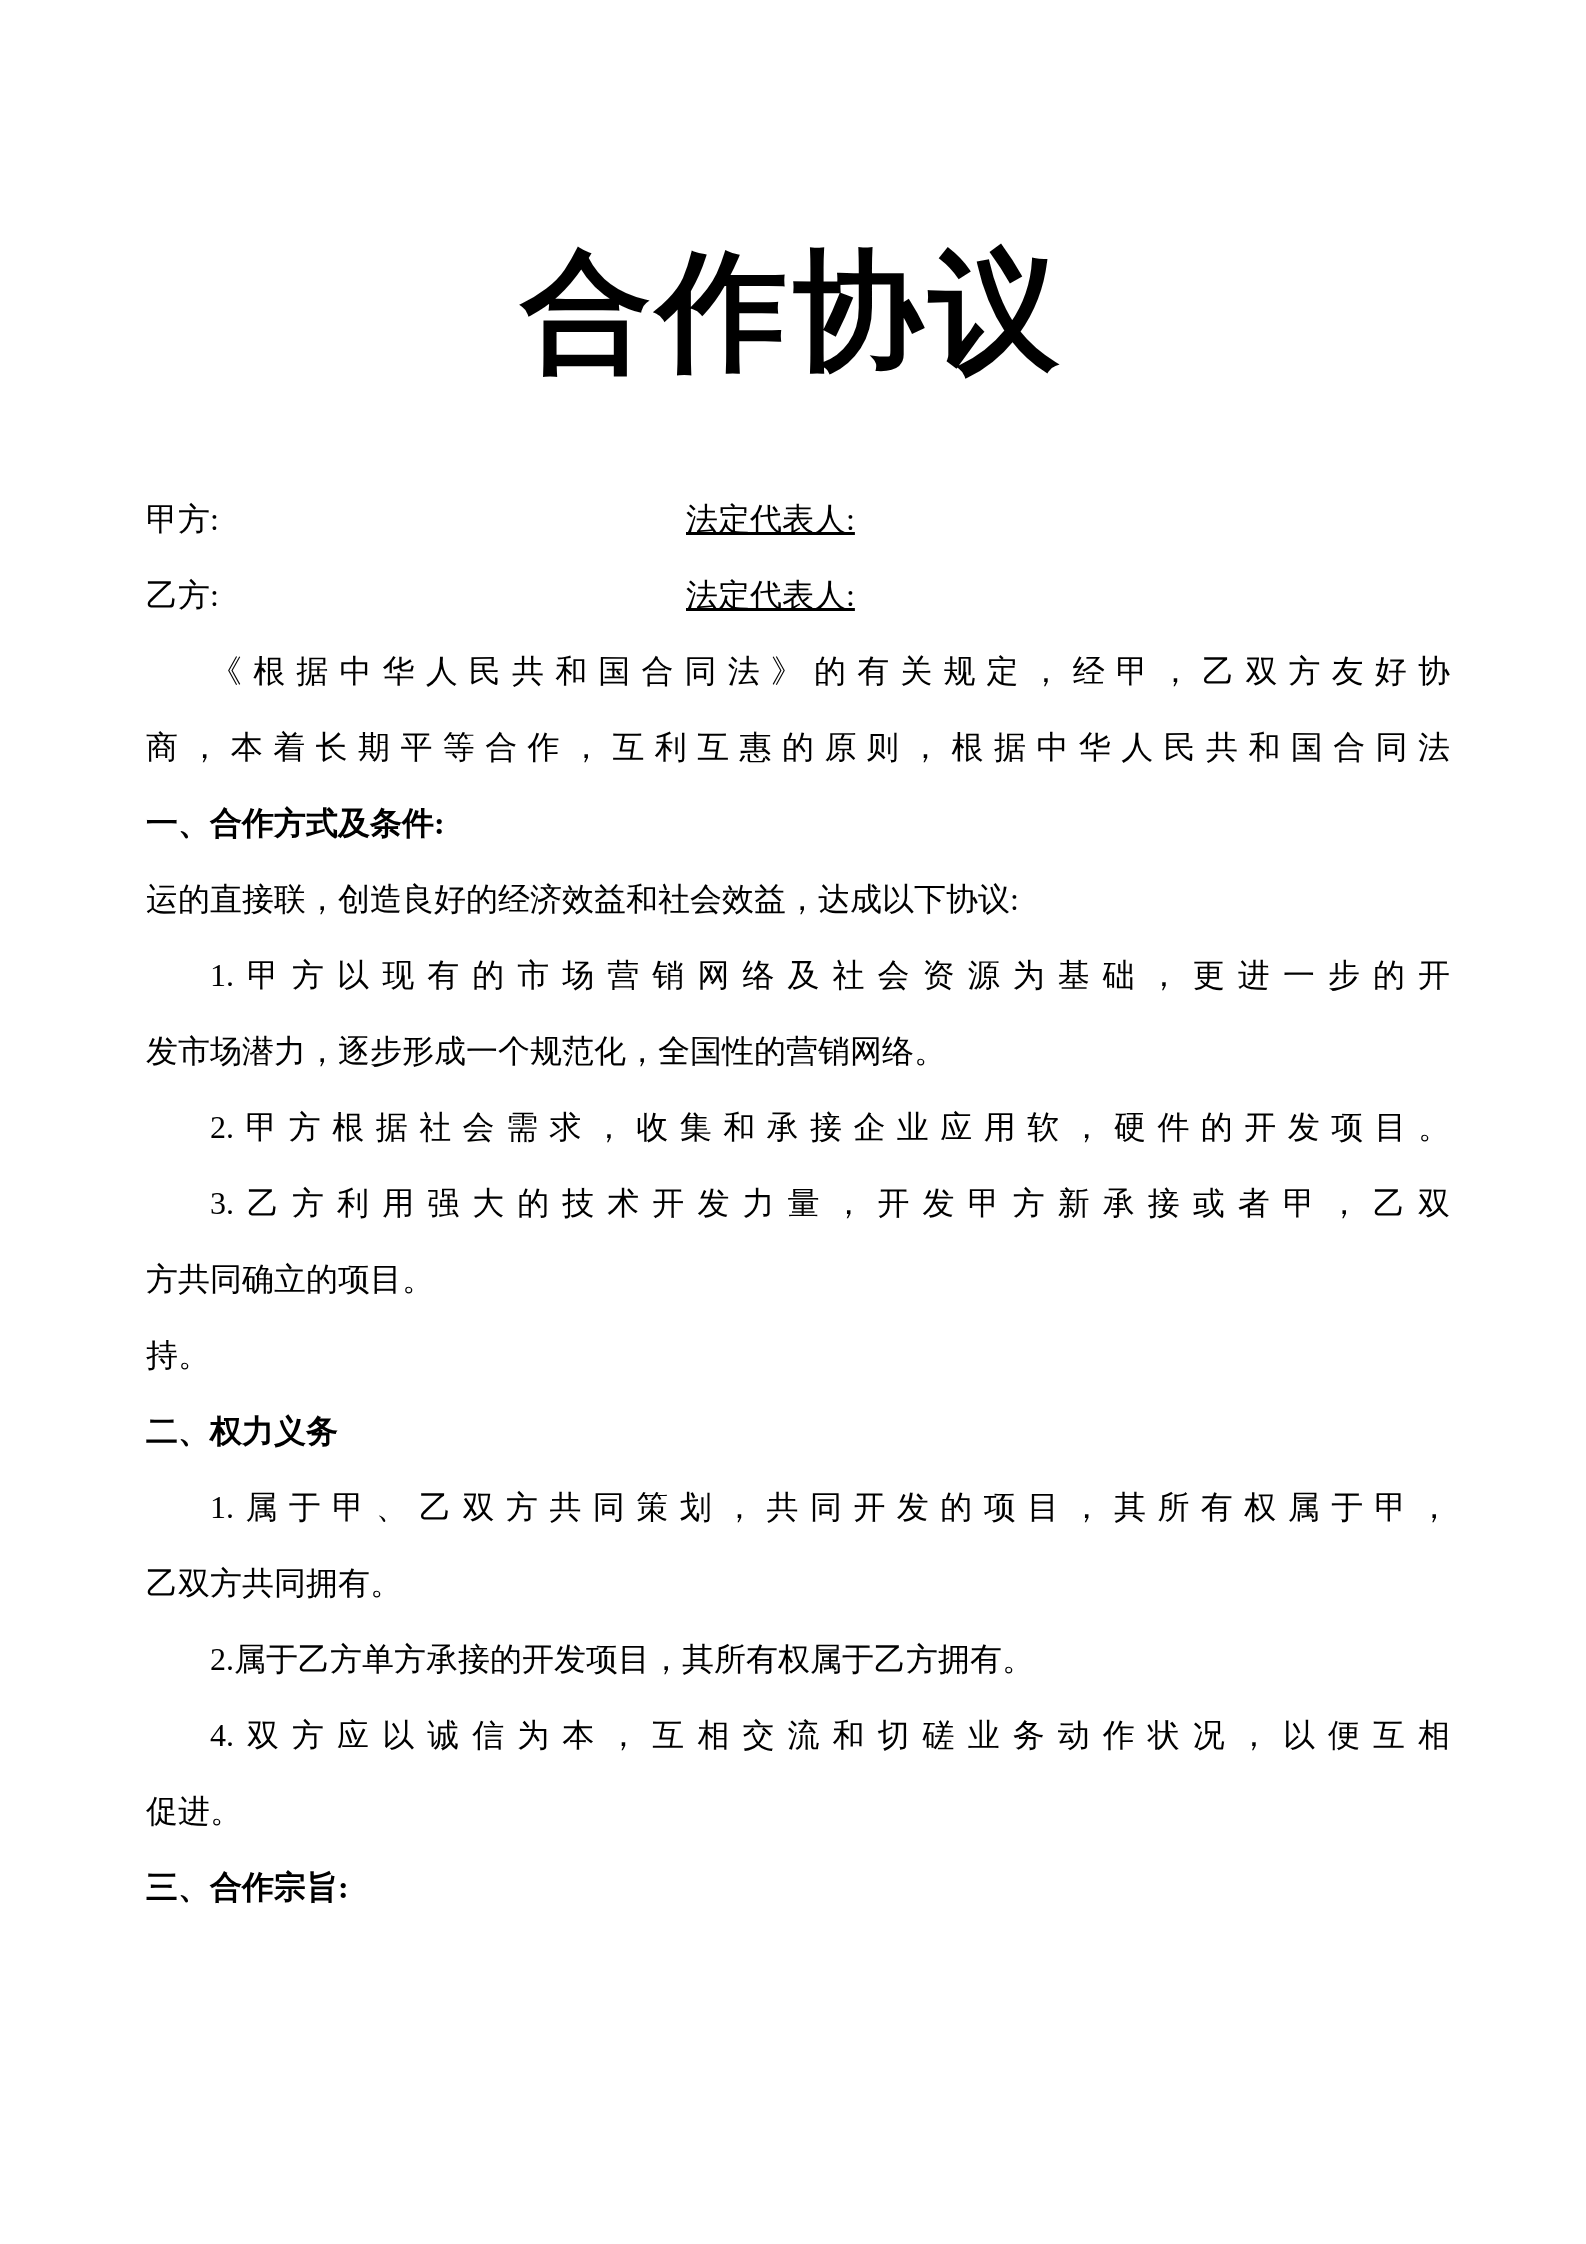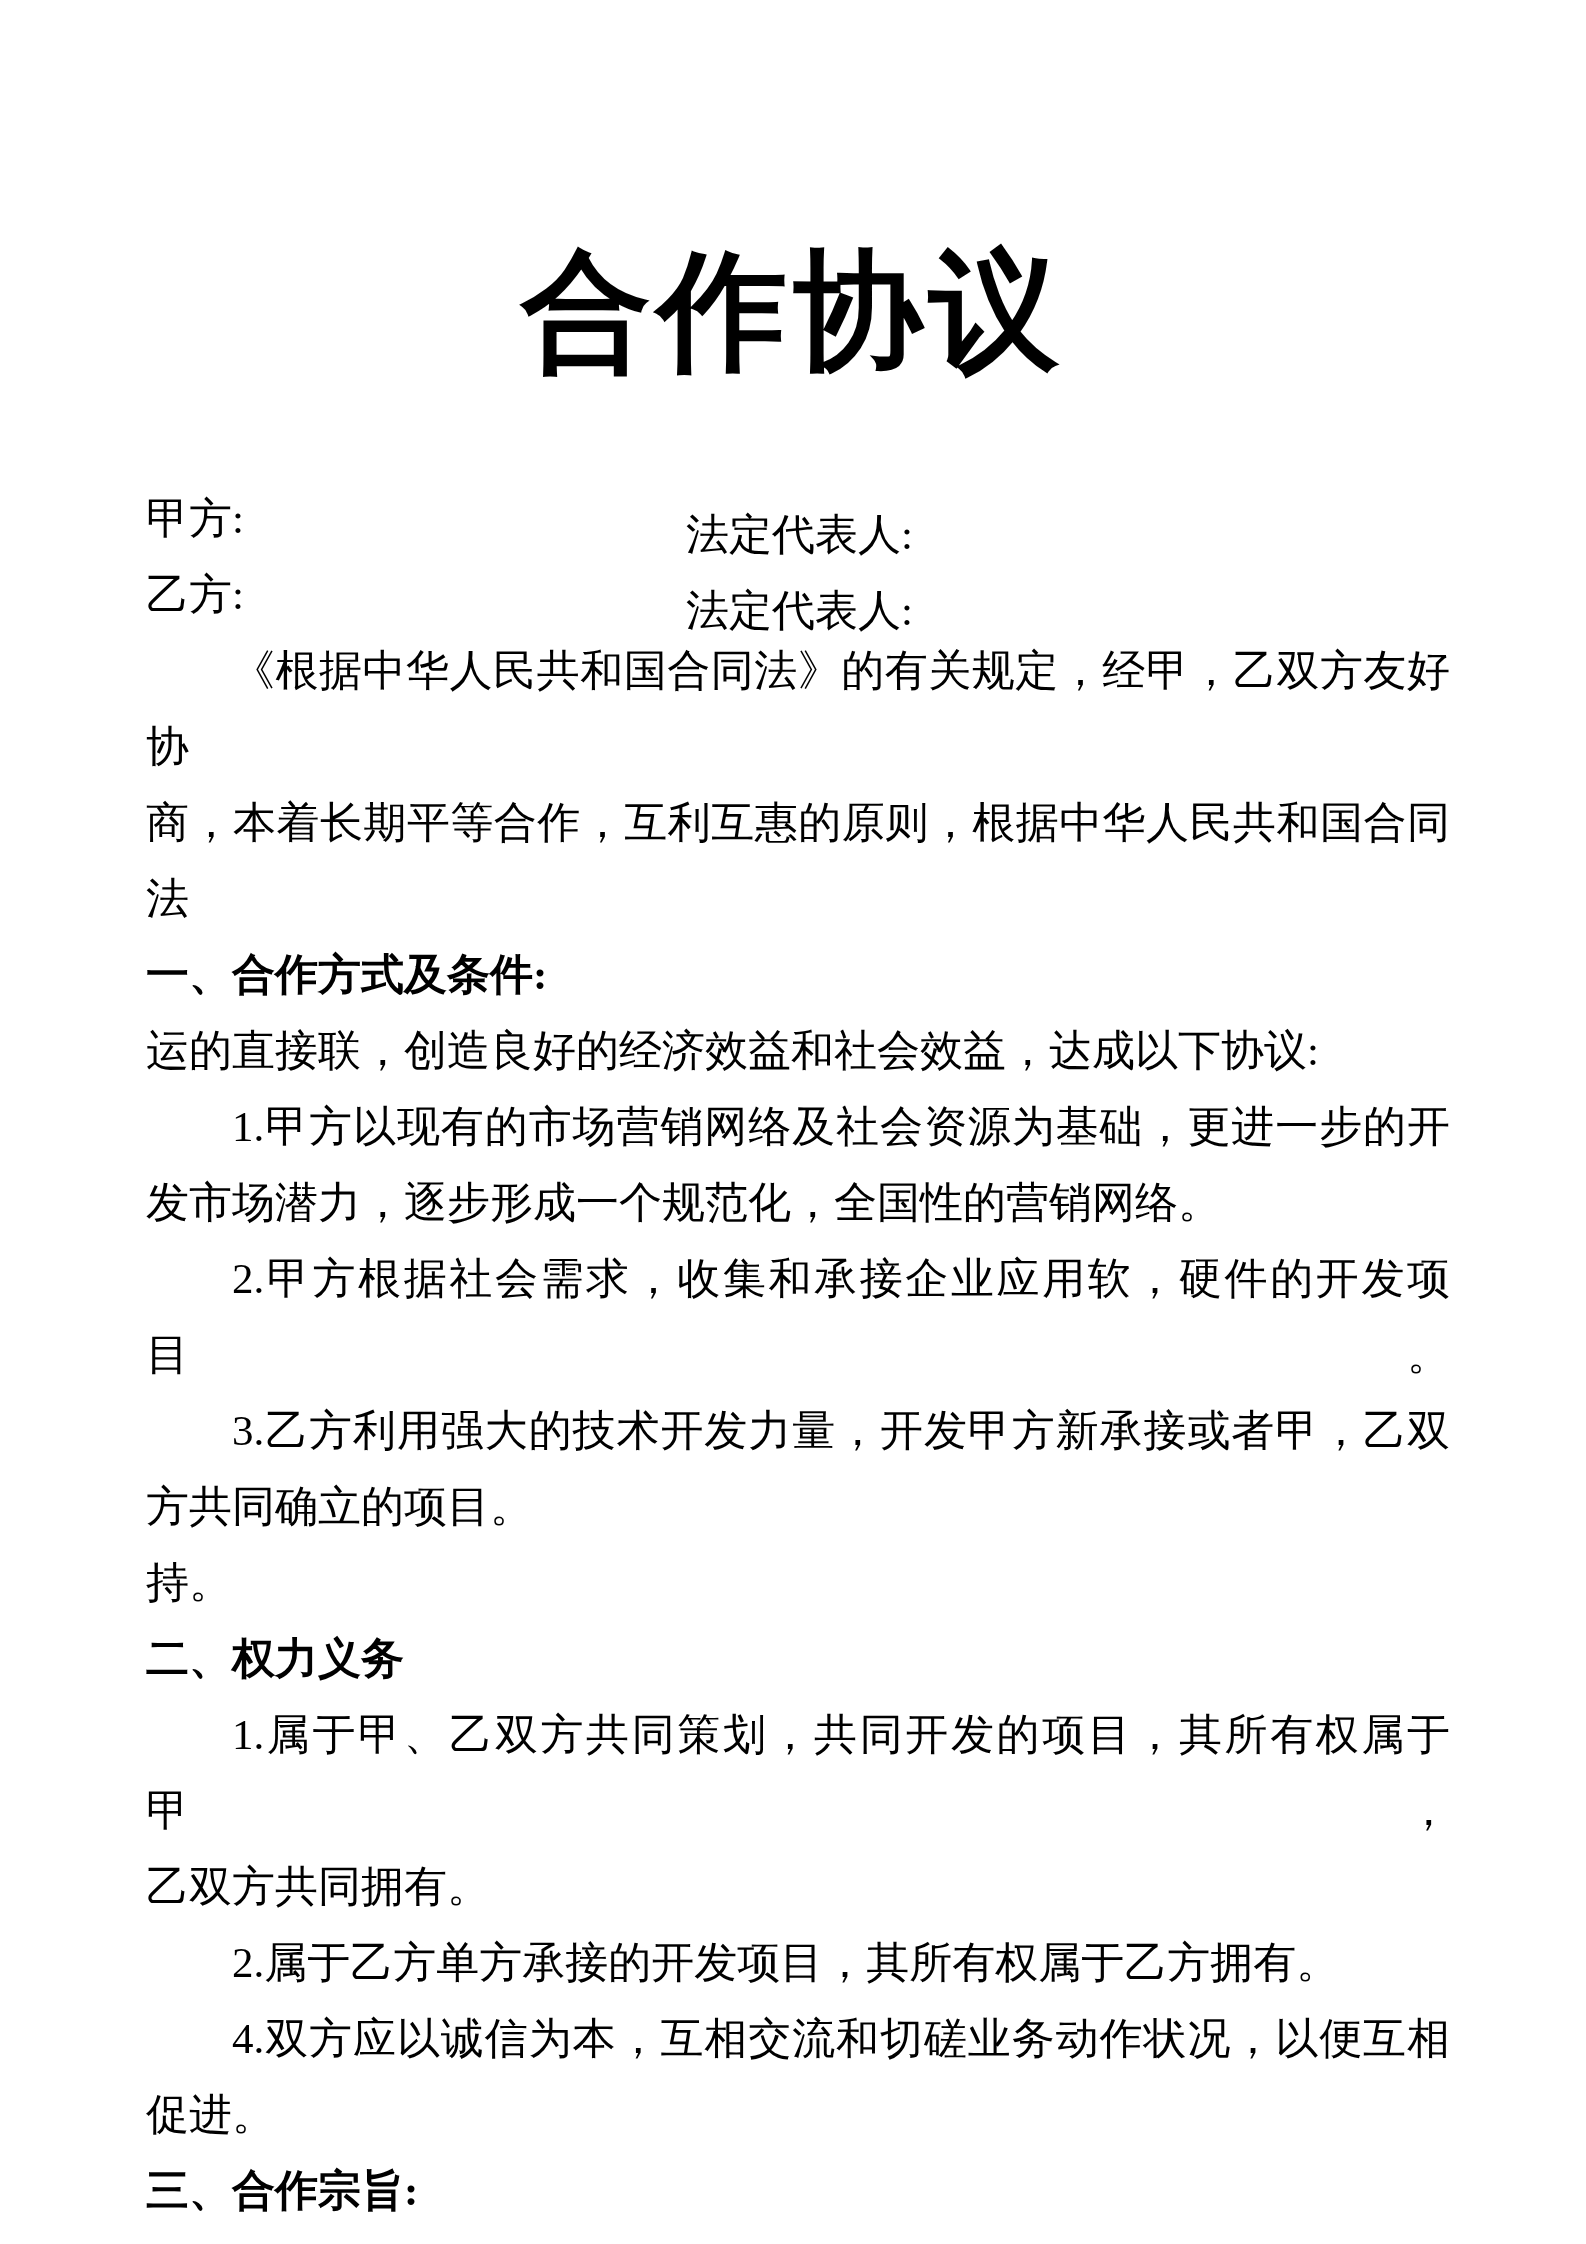--- a/index.html
+++ b/index.html
@@ -21,21 +21,21 @@
     margin: 200px 0 100px 0;
     text-align: center;
     font-size: 130px;
     line-height: 1.05;
     font-weight: bold;
     letter-spacing: 6px;
     white-space: nowrap;
   }
   .body-text {
     padding: 0 136px 0 146px;
-    font-size: 43px;
+    font-size: 32px;
     line-height: 76px;
   }
   .line {
     text-align: left;
     min-height: 76px;
   }
   
   .line.fill {
     text-align: justify;
     text-align-last: justify;
@@ -47,21 +47,22 @@
   }
   .line.heading {
     font-weight: bold;
   }
   .party-row {
     position: relative;
   }
   .party-row .rep {
     position: absolute;
     left: 540px;
-    top: 16px;
+    top: 0;
+    text-decoration: underline;
   }
 </style>
 </head>
 <body>
 
 <div class="page">
 
   <div class="doc-title">合作协议</div>
 
   <div class="body-text">

